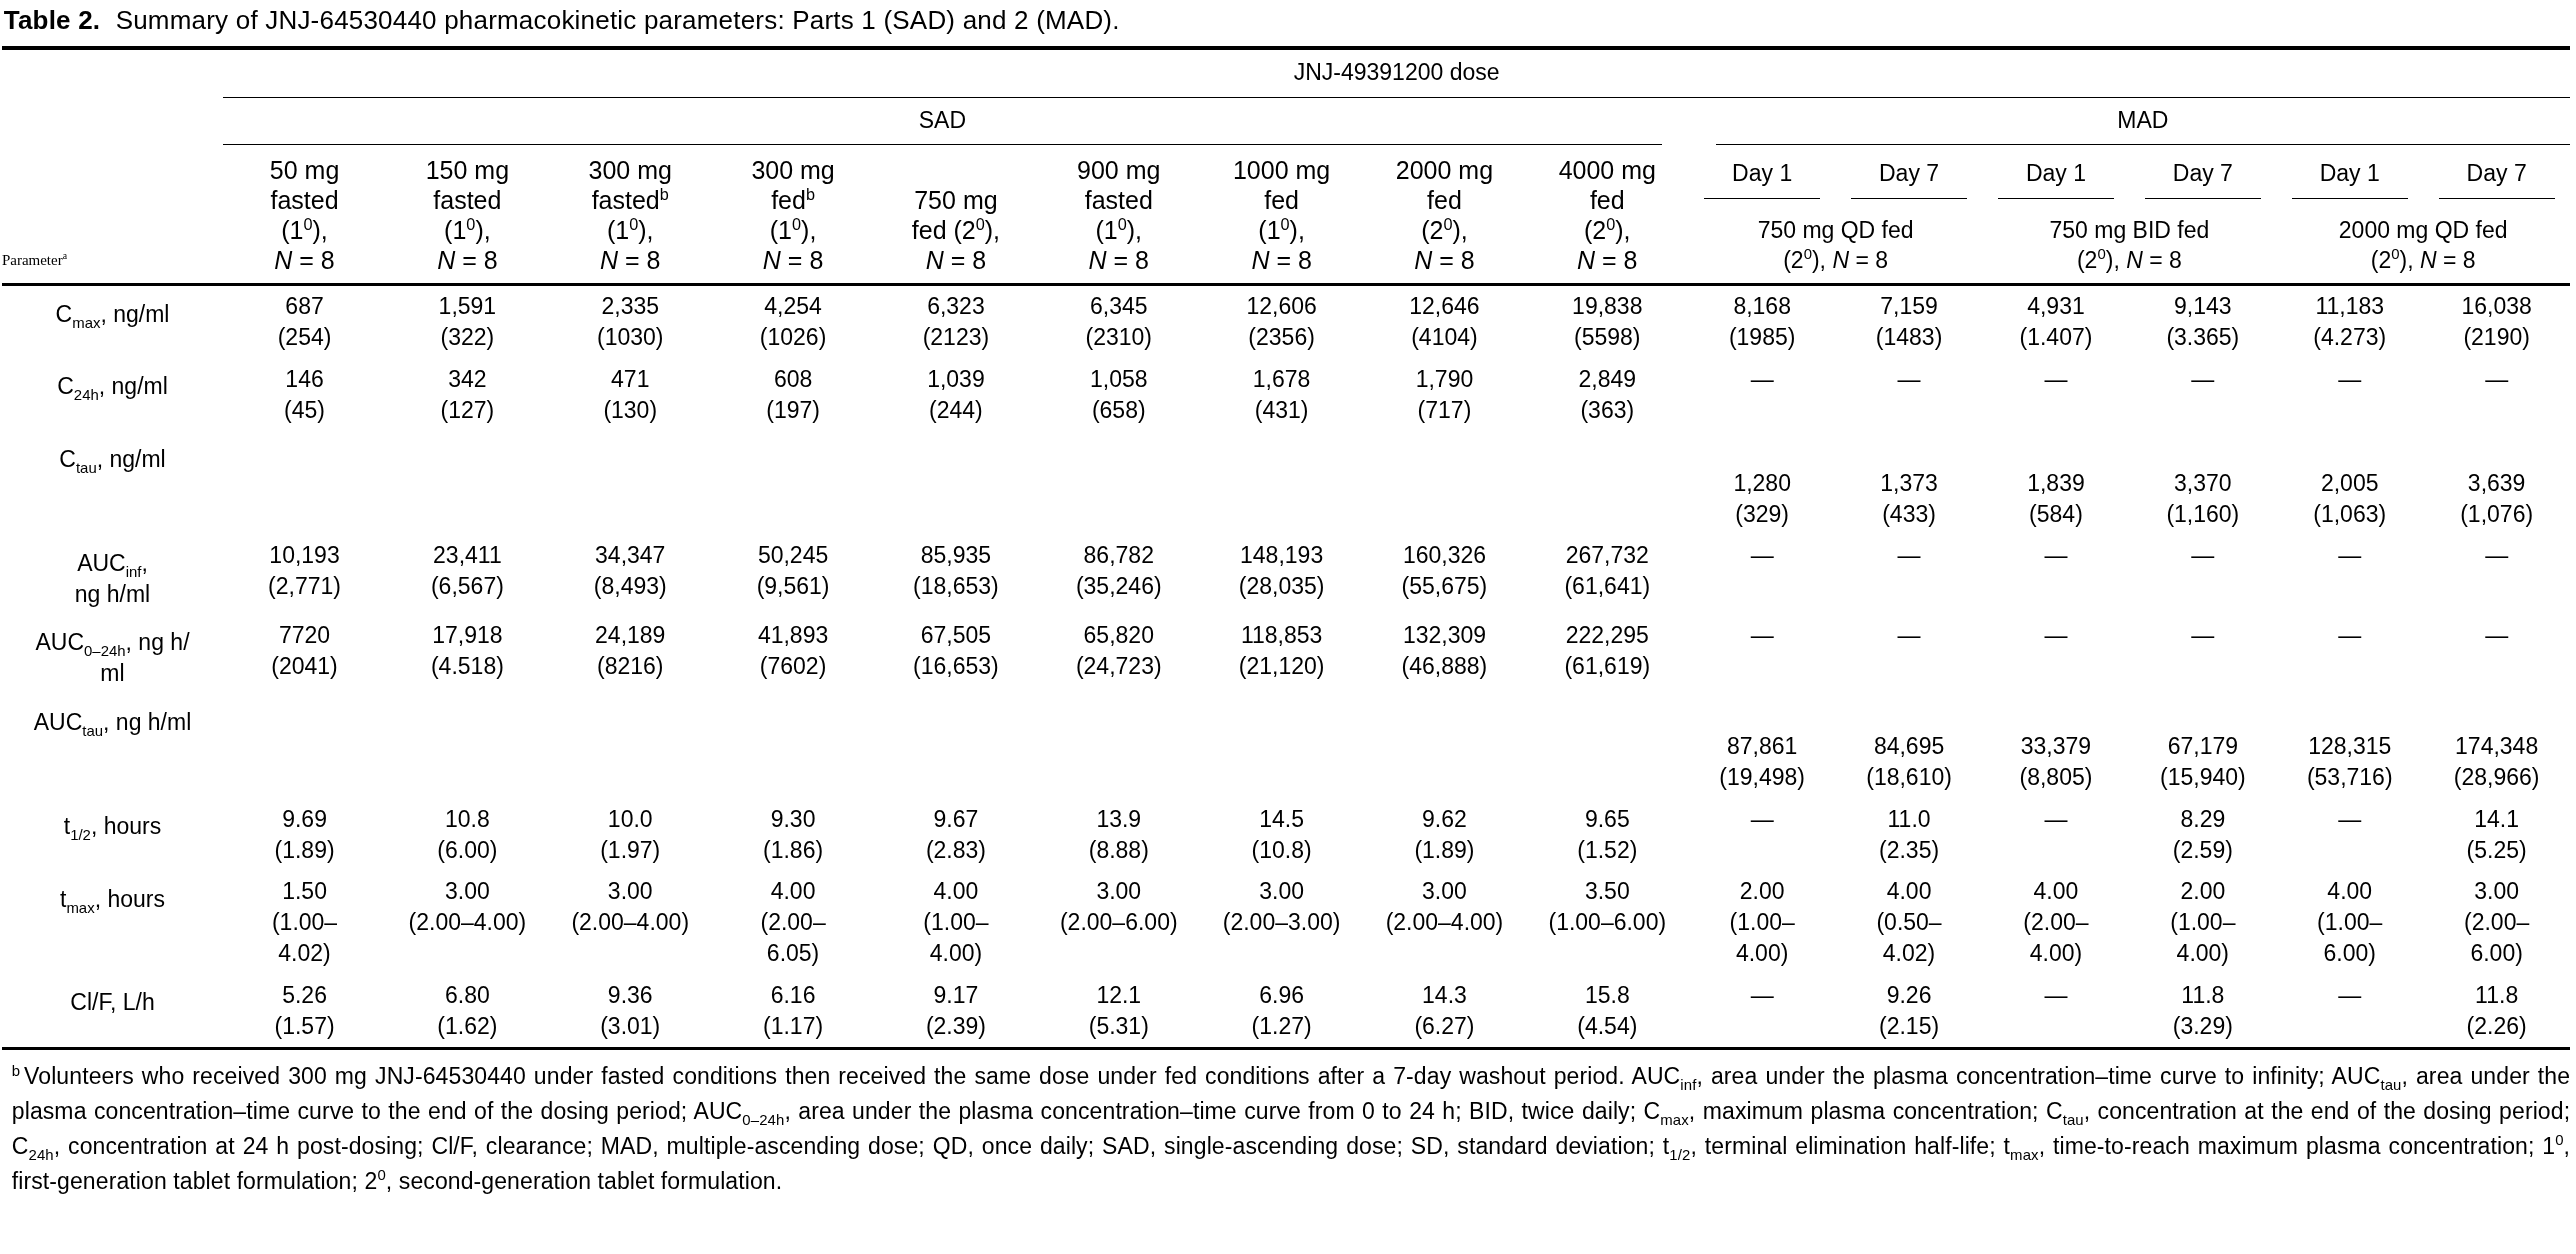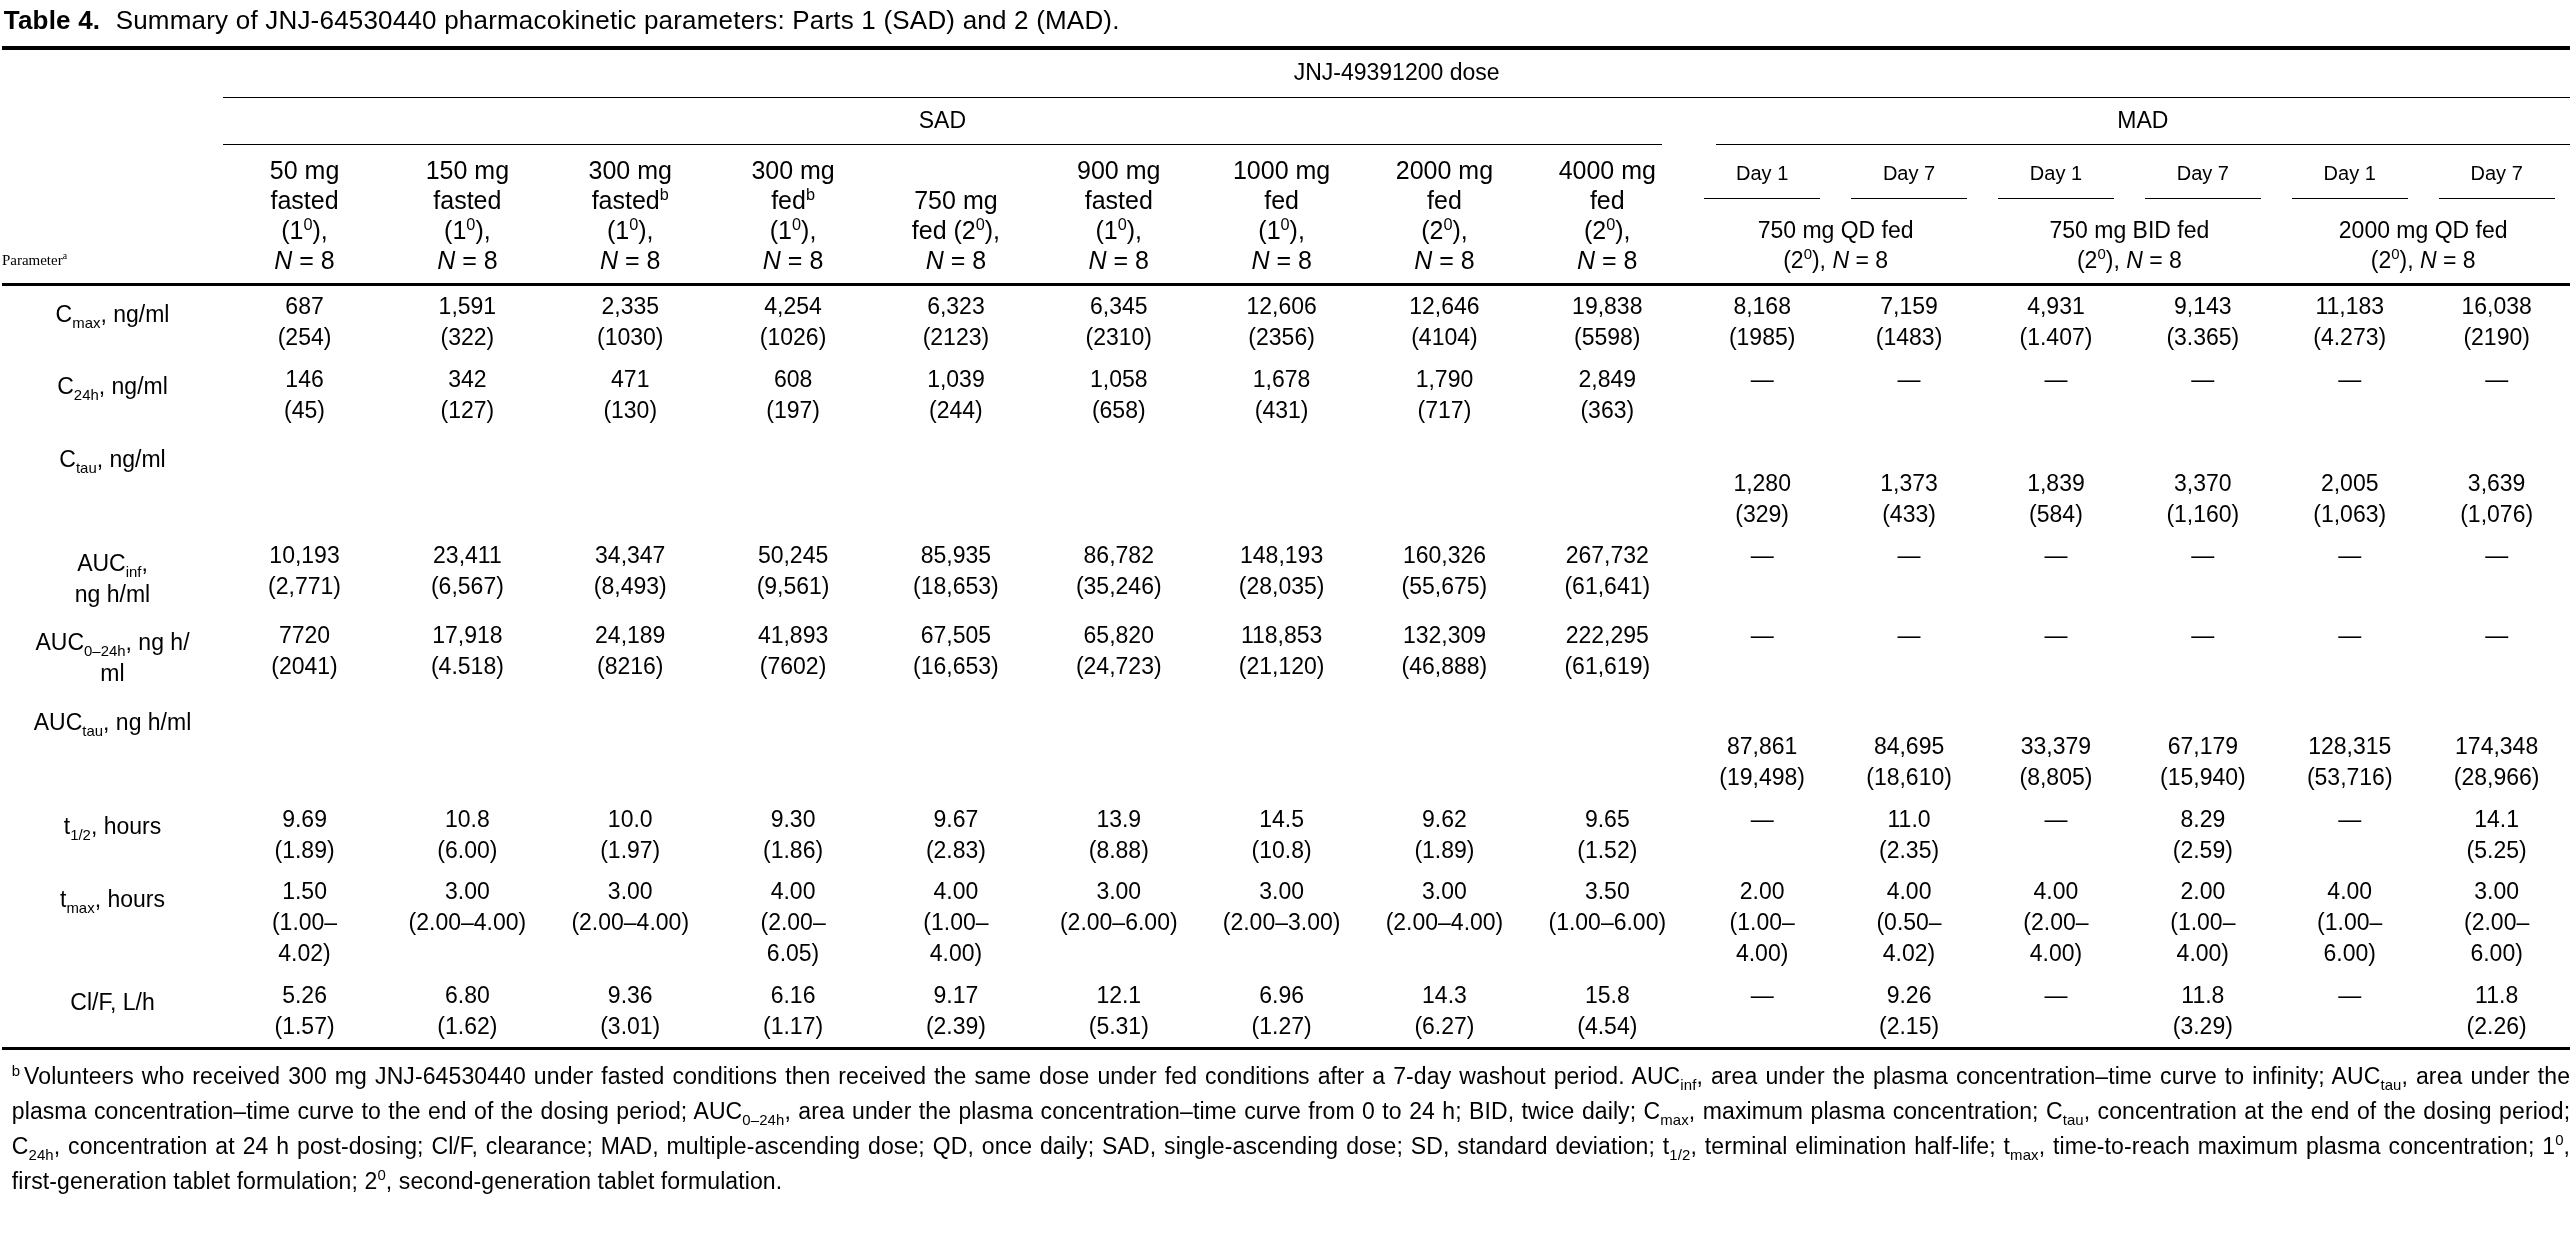--- a/index.html
+++ b/index.html
@@ -14,39 +14,39 @@
   .spanner-cell{padding-top:7.7px;vertical-align:bottom;}
   .rule{border-bottom:1.9px solid #000;padding-bottom:9.7px;font-size:23px;text-align:center;line-height:29px;}
   .gap-r{margin-right:27px;}
   .gap-l{margin-left:27px;}
   .stub-head{vertical-align:bottom;text-align:left;font-size:15px;line-height:30px;
              padding:0 3.9px 7.7px 0;border-bottom:3.9px solid #000;font-family:Liberation Serif, serif;}
   .col-head{vertical-align:bottom;text-align:center;font-size:25px;line-height:30px;
             padding:9.7px 1.9px 7.7px;border-bottom:3.9px solid #000;}
   .day-head{vertical-align:bottom;padding-top:9.7px;}
   .day-rule{border-bottom:1.9px solid #000;margin:0 15.4px;padding-bottom:9.7px;
-            font-size:20px;line-height:29px;}
+            font-size:23px;line-height:29px;}
   .group-head{text-align:center;font-size:23px;line-height:30px;vertical-align:bottom;
               padding:9.7px 1.9px 7.7px;border-bottom:3.9px solid #000;}
   td{vertical-align:top;text-align:center;font-size:23px;line-height:31px;}
   tbody td{padding:5.8px 1.9px 4.8px;}
   td.param{padding-top:13px;}
   .offset-row td.cell{padding-top:37px;}
   sup{font-size:65%;line-height:0;}
   sub{font-size:65%;line-height:0;}
   .footnotes{font-size:23px;line-height:35px;margin:9.7px 0 0 1.9px;letter-spacing:0.1px;}
   .fn .fn-marker{margin-right:3.9px;}
   .fn.justify{text-align:justify;margin-left:8px;}
 </style>
 </head>
 <body>
 
 <div class="page">
   <div class="title">
-    <span class="bold">Table 4.</span><span>Summary of JNJ-64530440 pharmacokinetic parameters: Parts 1 (SAD) and 2 (MAD).</span>
+    <span class="bold">Table 2.</span><span>Summary of JNJ-64530440 pharmacokinetic parameters: Parts 1 (SAD) and 2 (MAD).</span>
   </div>
 
   <table>
     <colgroup id="cols">
         <col style="width: 8.6%;">
         <col style="width: 6.33%;">
         <col style="width: 6.33%;">
         <col style="width: 6.33%;">
         <col style="width: 6.33%;">
         <col style="width: 6.33%;">

